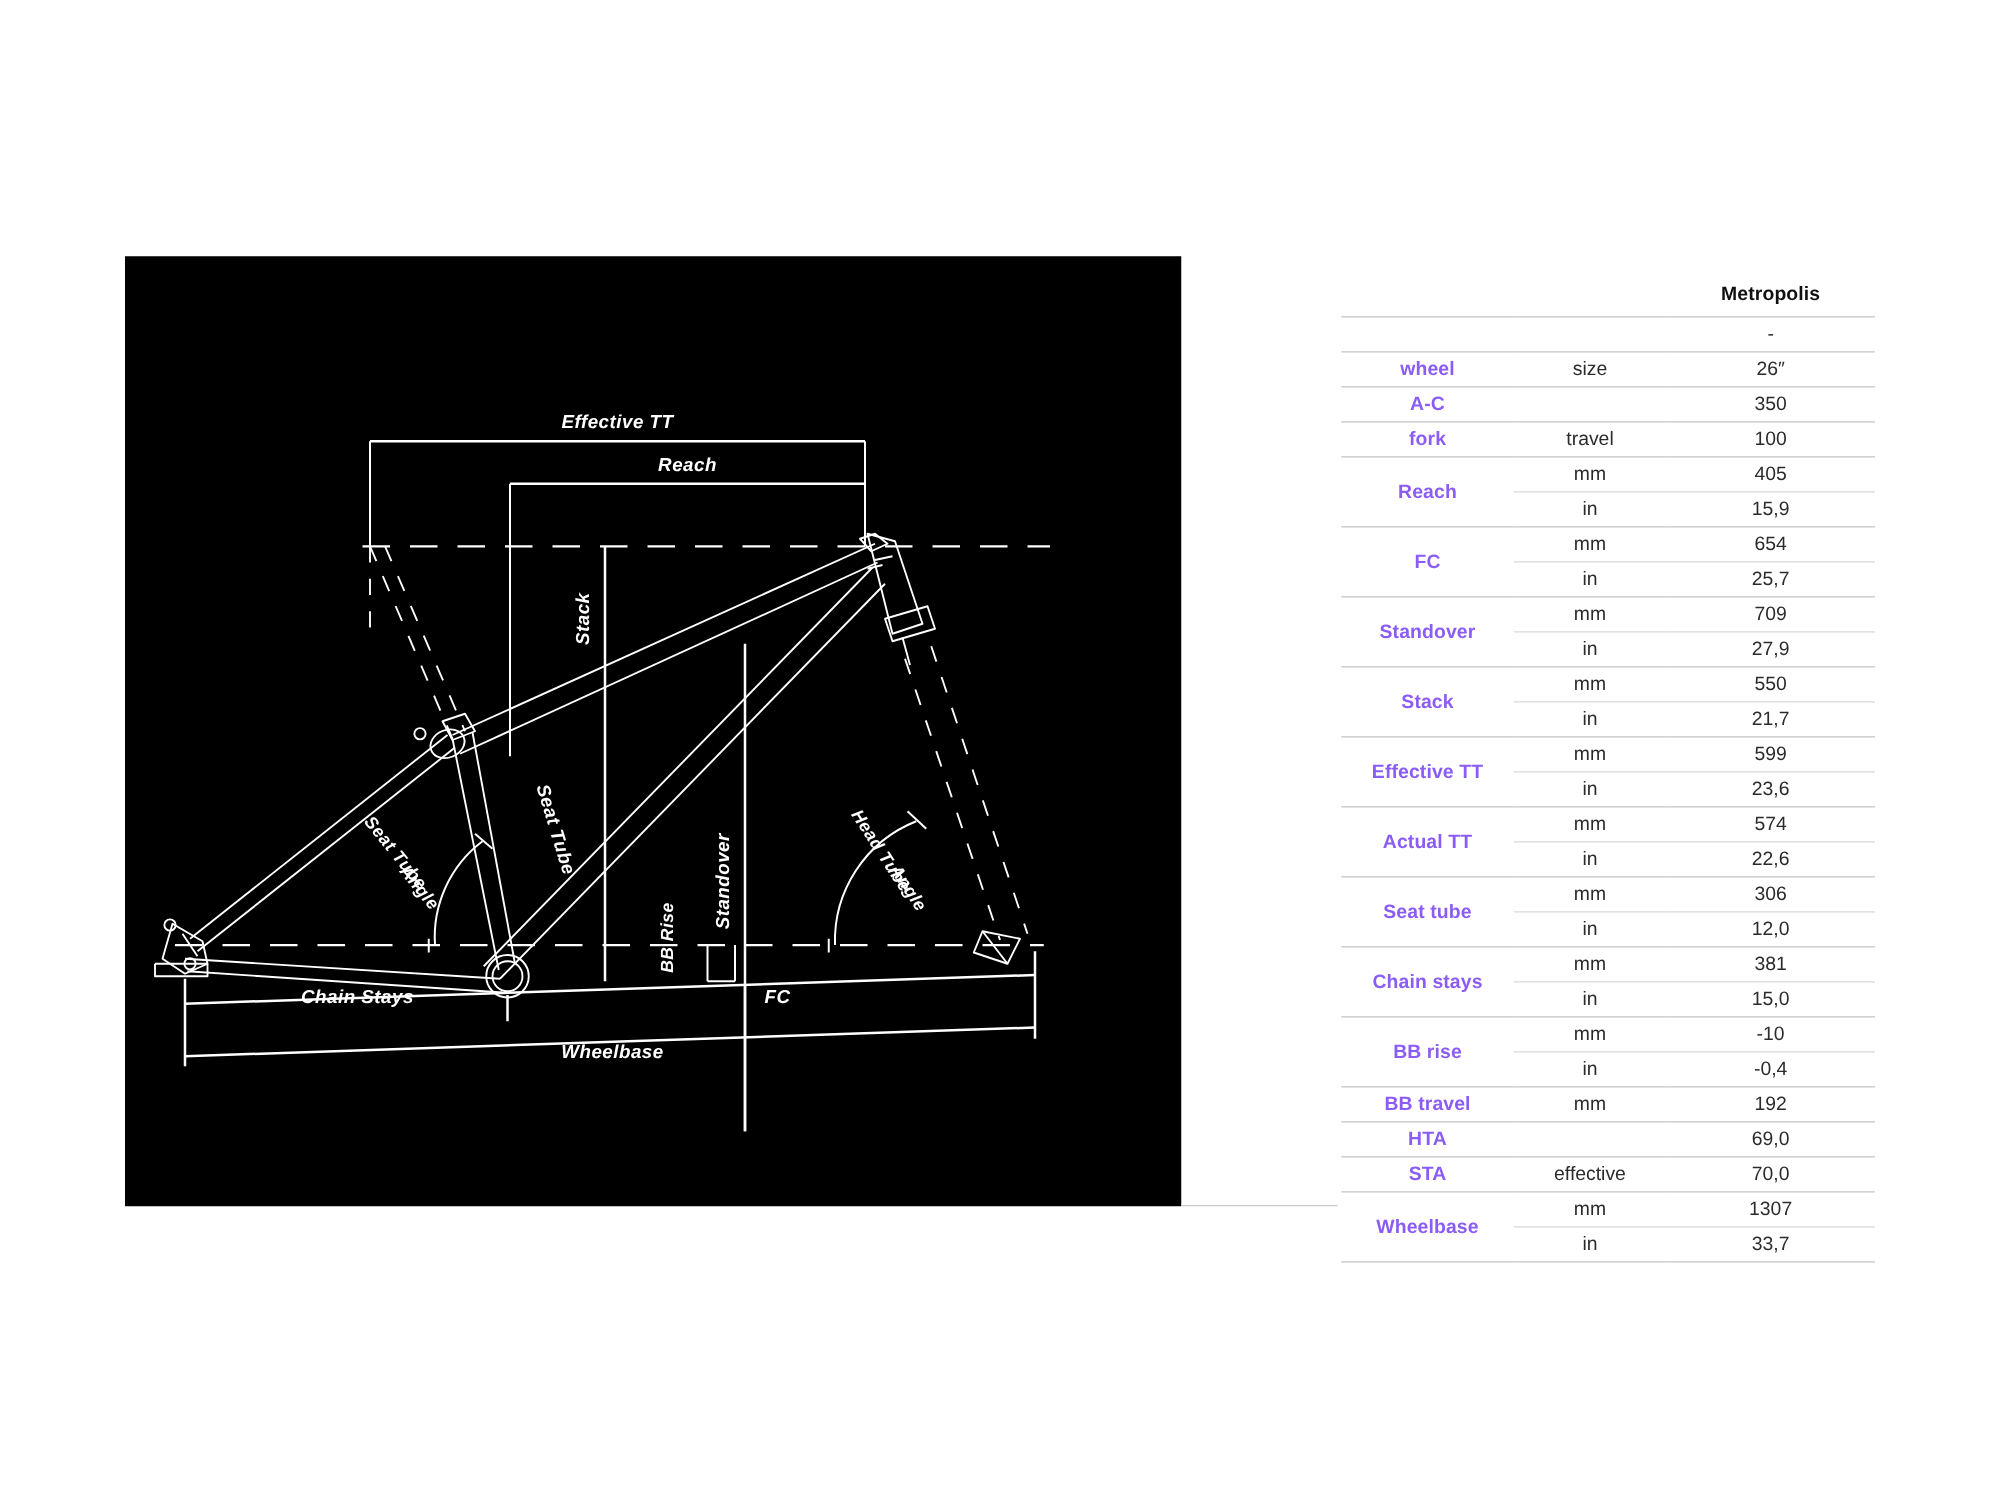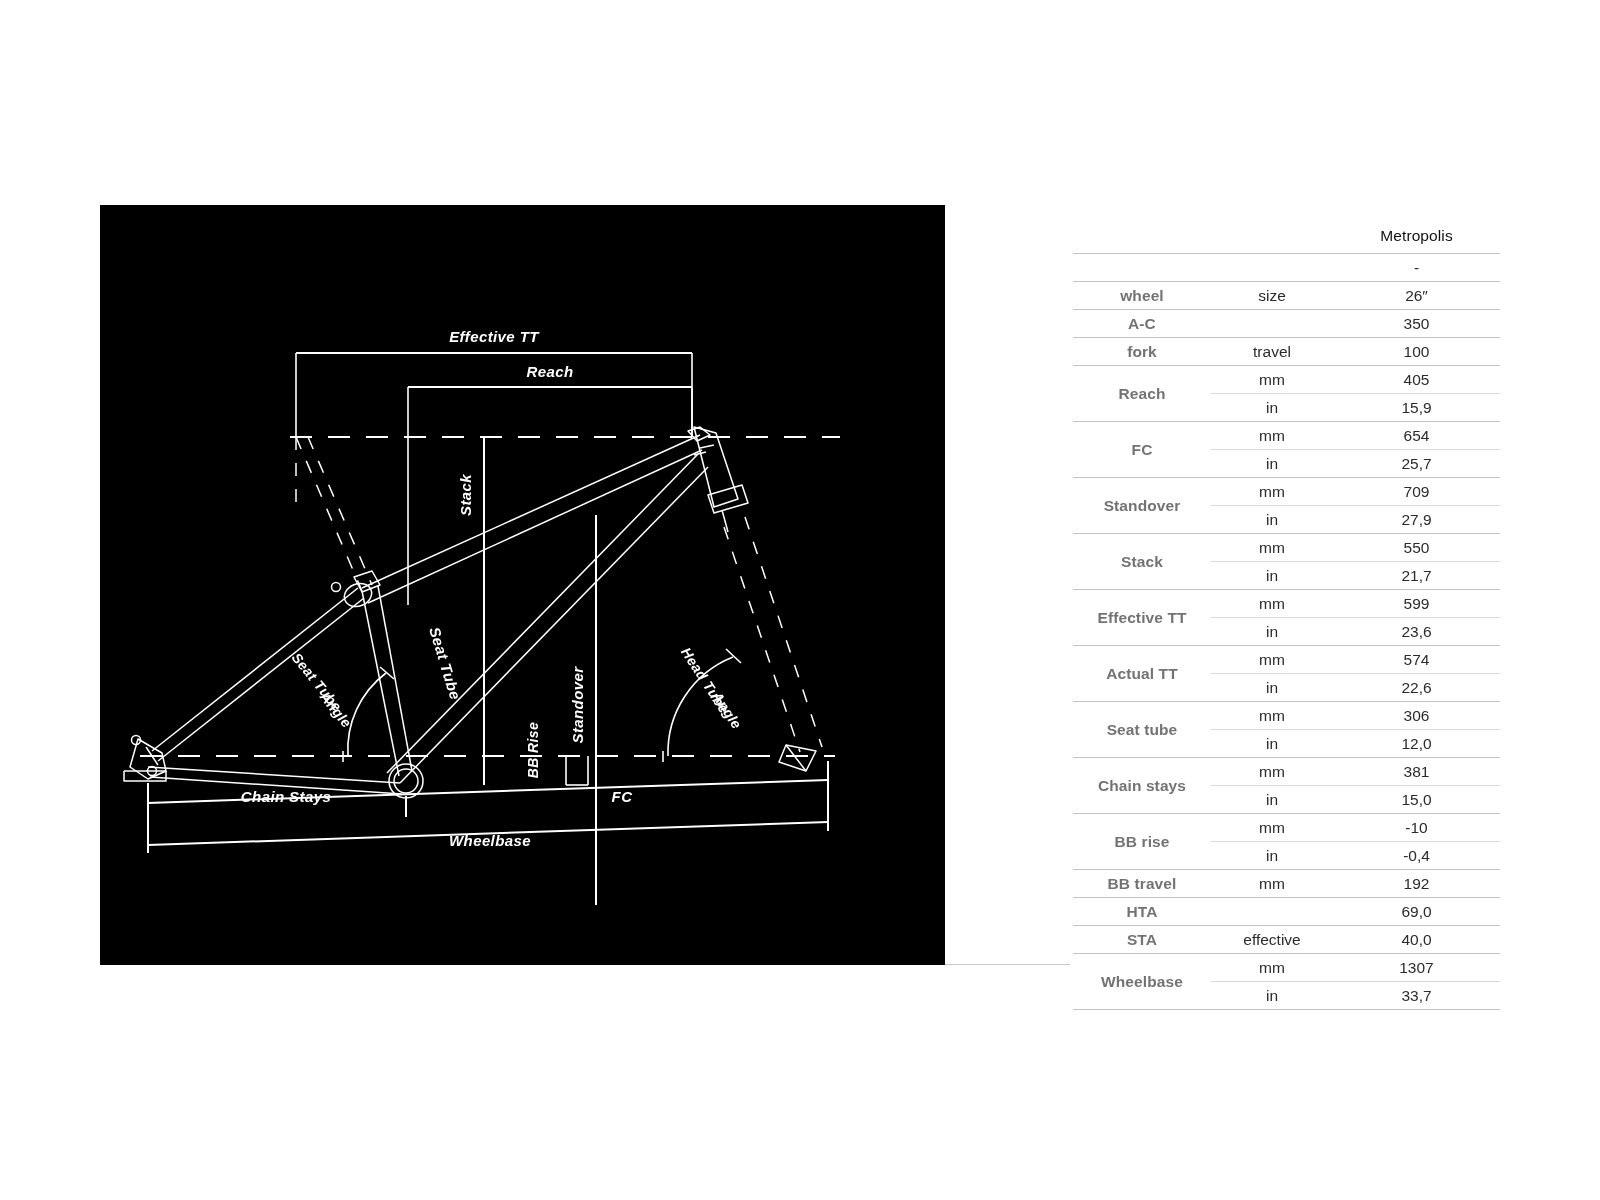--- a/index.html
+++ b/index.html
@@ -61,32 +61,32 @@
   #spec-table td {
     padding: 0;
     margin: 0;
     height: 27px;
     line-height: 27px;
     text-align: center;
     vertical-align: middle;
     font-weight: normal;
   }
   #spec-table .model-head {
-    font-weight: normal;
+    font-weight: bold;
     font-size: 15.5px;
     letter-spacing: .1px;
     color: #111;
     padding-bottom: 4px;
     height: 24px;
   }
   #spec-table .rowname {
     font-weight: bold;
     font-size: 15.5px;
     letter-spacing: .1px;
-    color: #737373;
+    color: #8b5cf6;
   }
   #spec-table .unit,
   #spec-table .value {
     color: #2b2b2b;
     font-size: 15.5px;
   }
   .rule-top { border-top: 1px solid #c4c4c4; }
   .rule-bot { border-bottom: 1px solid #c4c4c4; }
   .nogap { border-bottom: 1px solid #d8d8d8; }
 
@@ -372,21 +372,21 @@
         <td class="value">192</td>
       </tr>
       <tr class="rule-bot">
         <td class="rowname" rowspan="1">HTA</td>
         <td class="unit"></td>
         <td class="value">69,0</td>
       </tr>
       <tr class="rule-bot">
         <td class="rowname" rowspan="1">STA</td>
         <td class="unit">effective</td>
-        <td class="value">40,0</td>
+        <td class="value">70,0</td>
       </tr>
       <tr class="">
         <td class="rowname" rowspan="2">Wheelbase</td>
         <td class="unit nogap">mm</td>
         <td class="value nogap">1307</td>
       </tr>
       <tr class="rule-bot">
         <td class="unit">in</td>
         <td class="value">33,7</td>
       </tr>

